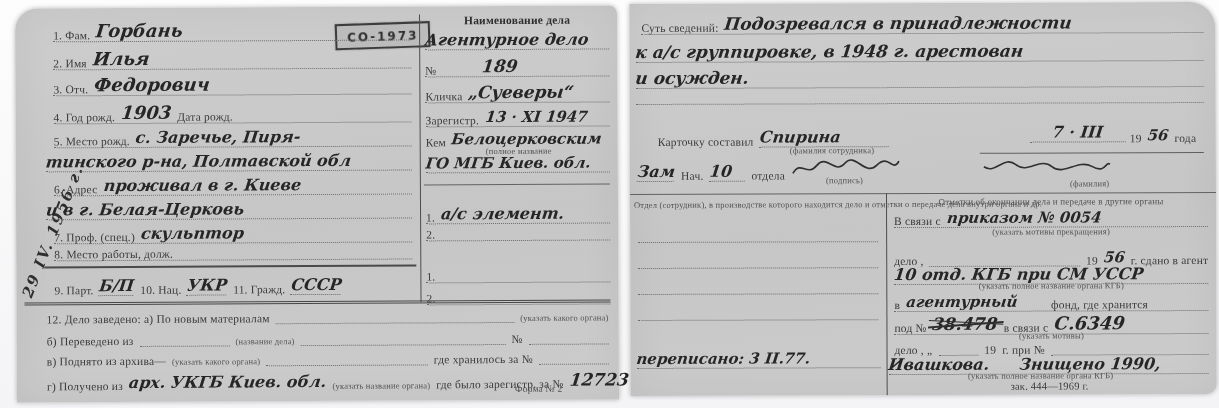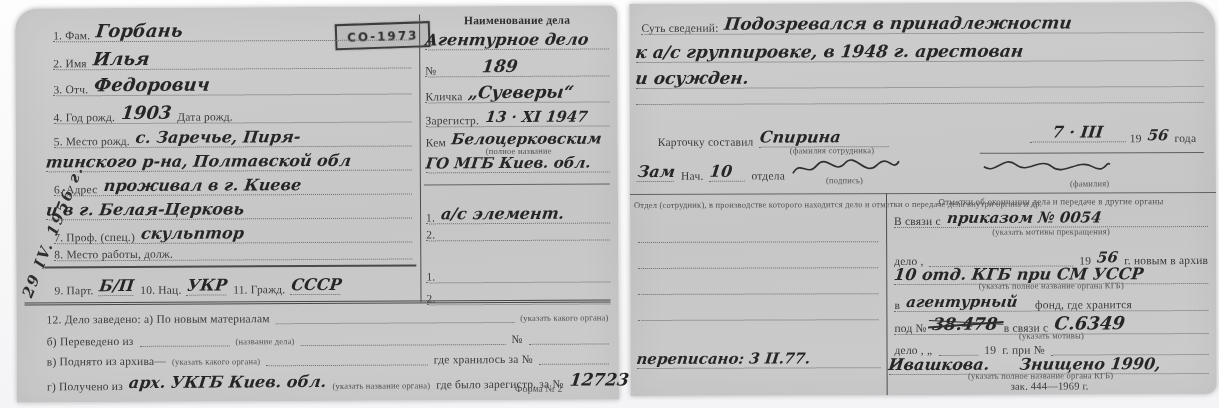--- a/index.html
+++ b/index.html
@@ -242,32 +242,32 @@
       <span class="hw hw15">приказом № 0054</span>
     </div>
     <div class="row" style="left:264px;top:224px;width:314px;justify-content:center">
       <span class="printed sm">(указать мотивы прекращения)</span>
     </div>
     <div class="row" style="left:264px;top:246px;width:314px">
       <span class="printed">дело ,</span>
       <span class="u" style="flex:1 0 60px;height:12px"></span>
       <span class="printed">19</span>
       <span class="hw hw15">56</span>
-      <span class="printed">г. новым в архив</span>
+      <span class="printed">г. сдано в агент</span>
     </div>
     <div class="row u" style="left:264px;top:262px;width:314px">
       <span class="hw hw16">10 отд. КГБ при СМ УССР</span>
     </div>
     <div class="row" style="left:264px;top:278px;width:314px;justify-content:center">
       <span class="printed sm">(указать полное название органа КГБ)</span>
     </div>
     <div class="row u" style="left:264px;top:290px;width:314px">
       <span class="printed">в</span>
       <span class="hw hw15">агентурный</span>
-      <span class="printed" style="margin-left:12px">фонд, где хранится</span>
+      <span class="printed" style="margin-left:28px">фонд, где хранится</span>
     </div>
     <div class="row u" style="left:264px;top:310px;width:314px">
       <span class="printed">под №</span>
       <span class="hw hw17 struck"><i></i><b></b><span>38.478</span></span>
       <span class="printed">в связи с</span>
       <span class="hw hw18">С.6349</span>
     </div>
     <div class="row" style="left:264px;top:328px;width:314px;justify-content:center">
       <span class="printed sm">(указать мотивы)</span>
     </div>

